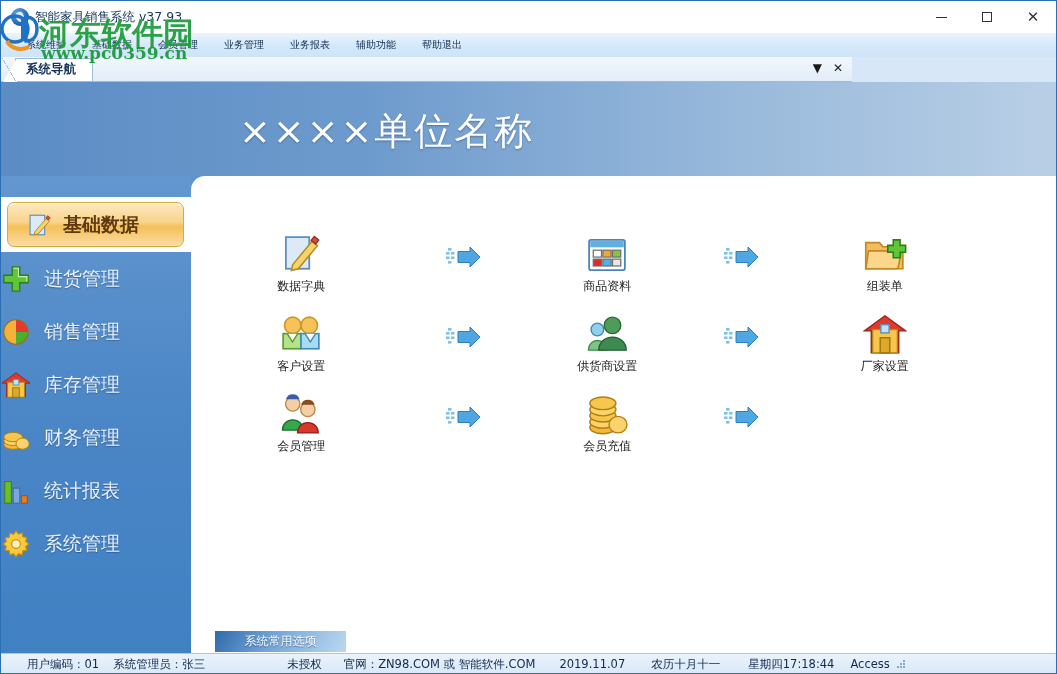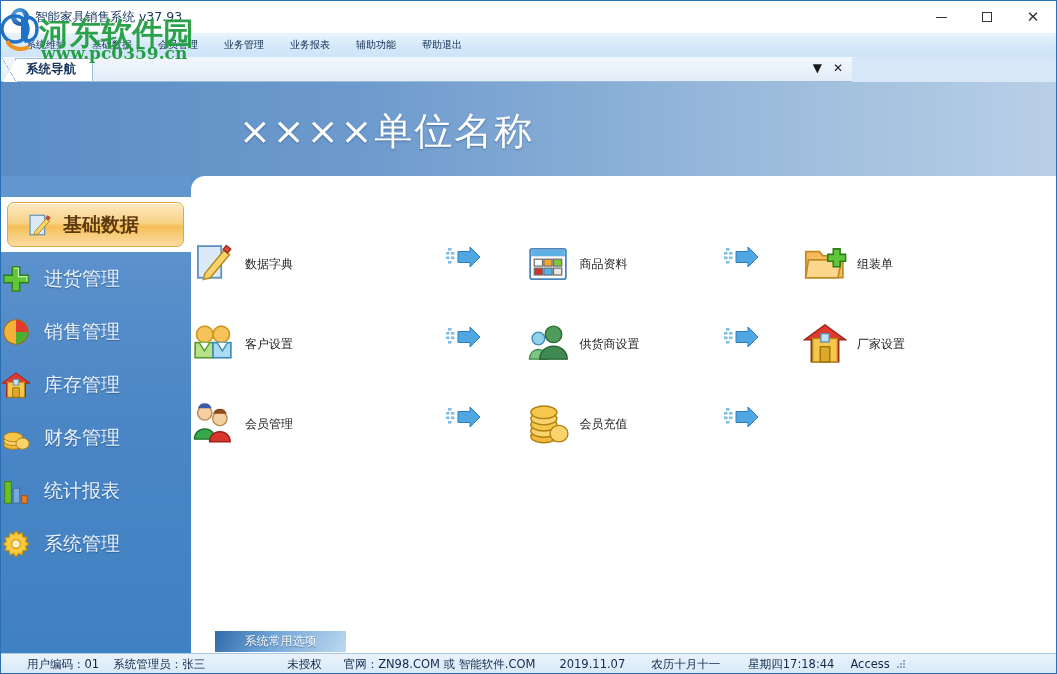--- a/index.html
+++ b/index.html
@@ -143,21 +143,21 @@
     background:#ffffff;
     border-radius:14px 0 0 0;
   }
 
   .iconrow {
     position:absolute; left:0; width:865px; height:80px;
     display:grid;
     grid-template-columns:1.35fr .7fr 1fr .7fr 1fr .55fr;
     align-items:center;
   }
-  .iconcell { display:flex; flex-direction:row; align-items:center; gap:10px; }
+  .iconcell { display:flex; flex-direction:column; align-items:center; gap:1px; }
   .iconcell .ic { width:44px; height:44px; }
   .iconcell .lbl {
     font-size:12px; color:#1d1d1d; white-space:nowrap;
     font-family:"DejaVu Sans","Liberation Sans",sans-serif;
   }
   .arrowcell { display:flex; align-items:center; justify-content:center; padding-bottom:14px; }
   .arrowcell svg { width:46px; height:22px; }
 
   
   .opt-tab {

